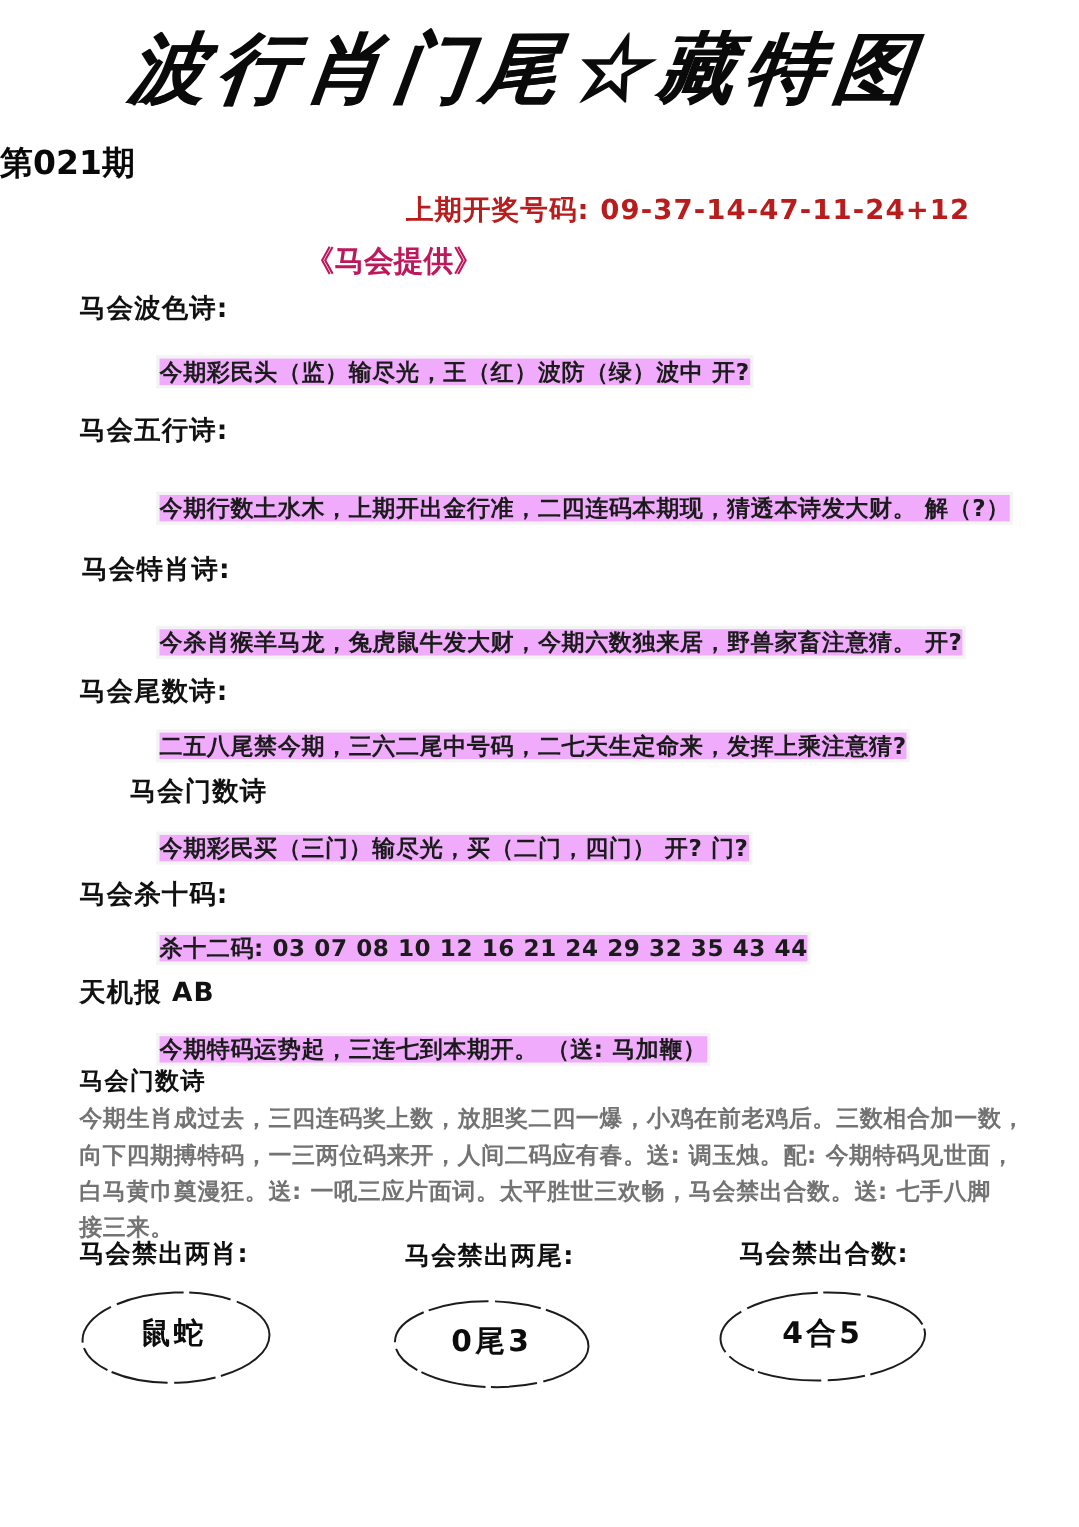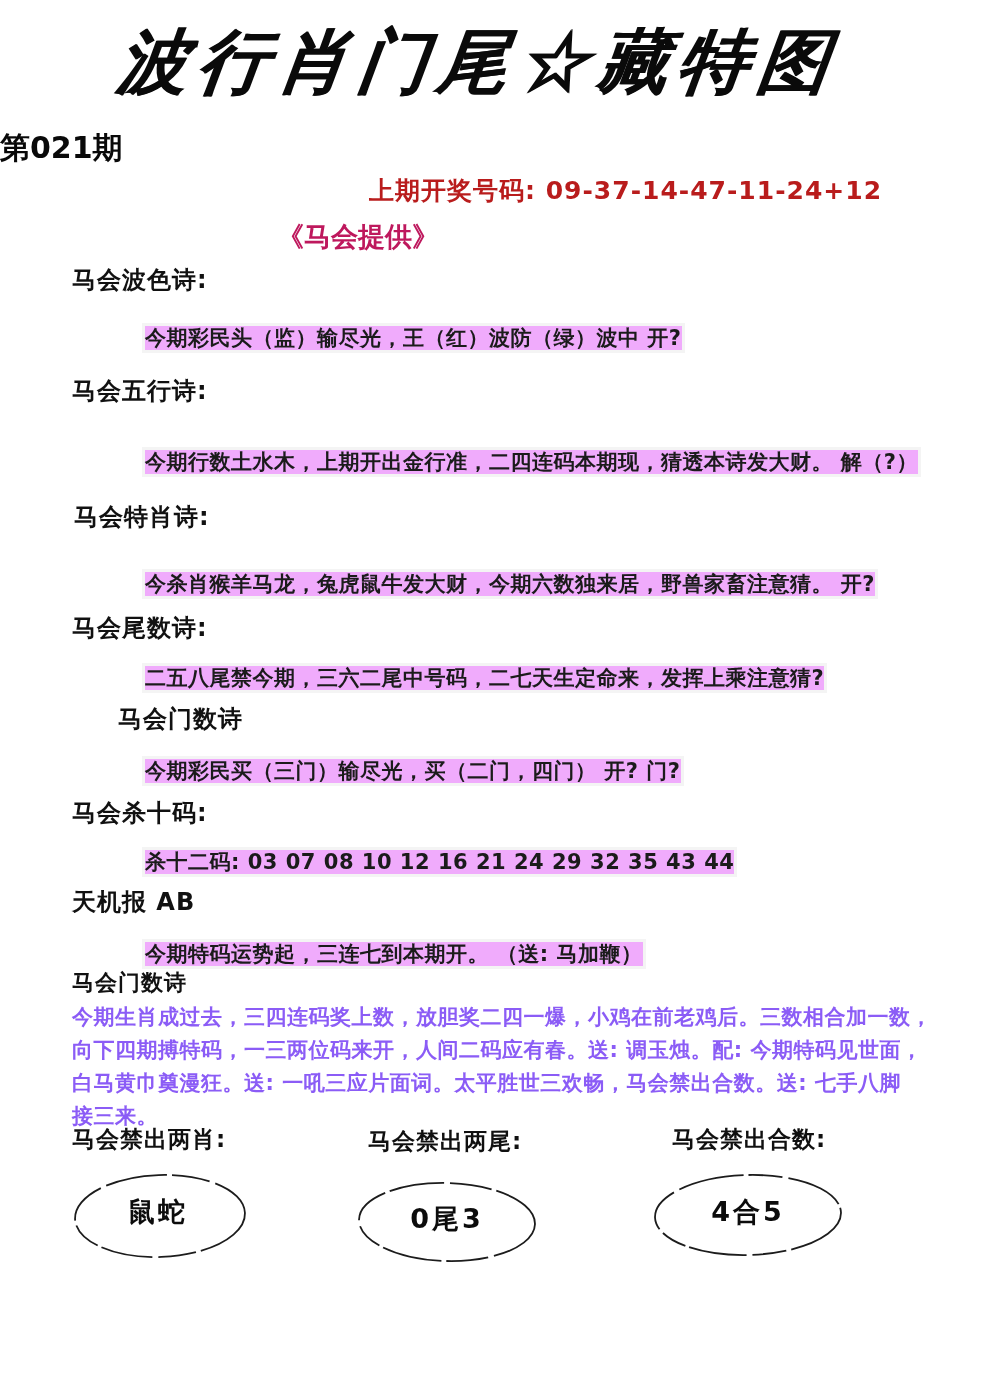--- a/index.html
+++ b/index.html
@@ -39,21 +39,21 @@
     font-size:22px; font-weight:bold; color:#111; letter-spacing:1px;
   }
   .verse {
     font-size:21px; font-weight:bold; color:#1b1b1b; letter-spacing:0.5px;
   }
   .verse .smudge {
     background:#f0abfc;
     box-shadow:0 0 0 3px #f4f4f4;
   }
   .para-line {
-    font-size:21px; font-weight:bold; color:#8b5cf6; letter-spacing:0.5px;
+    font-size:21px; font-weight:bold; color:#737373; letter-spacing:0.5px;
     line-height:33px;
   }
   .forbid-label {
     font-size:23px; font-weight:bold; color:#101010; letter-spacing:1px;
   }
   .forbid-value {
     font-size:27px; font-weight:bold; color:#0c0c0c; letter-spacing:3px;
     transform:translate(-50%,-50%);
   }
   svg.oval { overflow:visible; }

